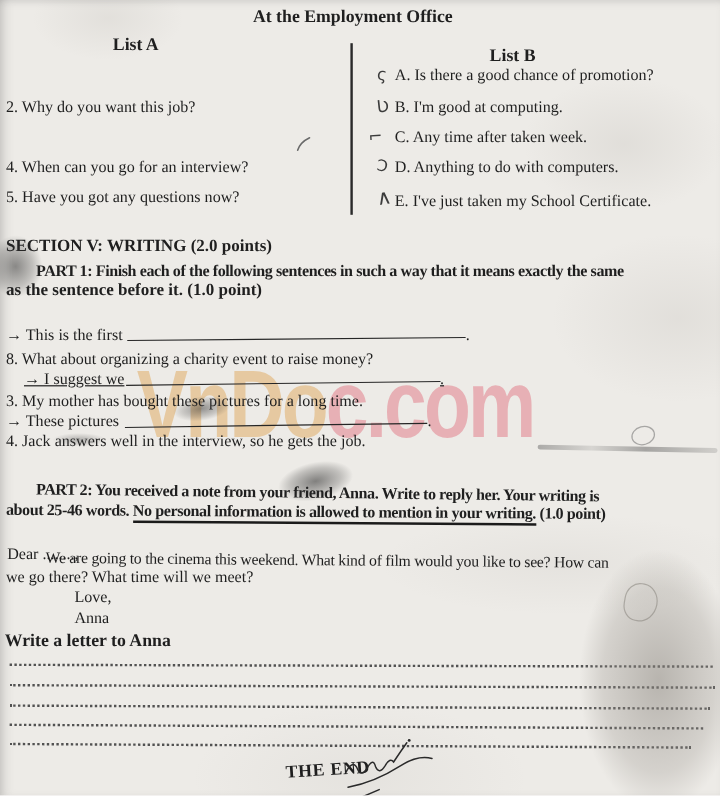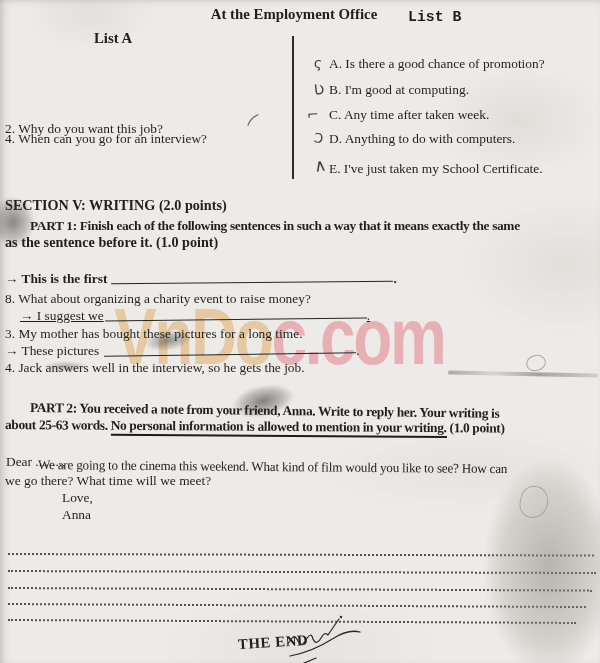--- a/index.html
+++ b/index.html
@@ -17,24 +17,24 @@
 
   .t13  { font-size:13.4px; }
   .b13  { font-size:13.4px; font-weight:bold; }
   .b14  { font-size:14.2px; font-weight:bold; }
   .b15  { font-size:14.8px; font-weight:bold; }
   .tight{ letter-spacing:-0.35px; }
 
   
   .doc-title { left:0; right:0; text-align:center; top:6px; transform:translateX(-6px); }
   .list-a-header { left:94px;  top:30px; }
-  .list-b-header { left:408px; top:9px;font-family:Liberation Mono, monospace; }
+  .list-b-header { left:408px; top:39px; }
   .list-divider  { position:absolute; z-index:2; left:292px; top:36px; width:2px; height:143px; background:#2a2a2a; }
 
-  .la-1 { left:5px; top:56px; }  .la-2 { left:5px; top:81px;margin-top:40px; }
+  .la-1 { left:5px; top:56px; }  .la-2 { left:5px; top:81px; }
   .la-3 { left:5px; top:106px; } .la-4 { left:5px; top:131px; }
   .la-5 { left:5px; top:156px; }
 
   .lb-1 { left:314px; top:55px; }  .lb-2 { left:314px; top:81px; }
   .lb-3 { left:314px; top:106px; } .lb-4 { left:314px; top:131px; }
   .lb-5 { left:314px; top:157px; }
 
   .bmark {
     display:inline-block; width:15px; color:#3c3c3c;
     font-family:"DejaVu Sans", sans-serif; font-size:14px; font-weight:normal;
@@ -43,21 +43,21 @@
   .lb-2 .bmark { transform:rotate(-6deg); }
   .lb-3 .bmark { margin-left:-7px; width:22px; transform:rotate(-4deg); }
   .lb-4 .bmark { font-size:13px; transform:rotate(8deg); }
   .lb-5 .bmark { font-size:17px; transform:rotate(-8deg) translateY(-2px); }
 
   
   .sec-v   { left:5px;  top:197px; }
   .p1-h1   { left:30px; top:218px; }
   .p1-h2   { left:5px;  top:234px; }
 
-  .p1-q1 { left:5px; top:254px; } .p1-a1 { left:5px; top:270px;font-weight:bold; }
+  .p1-q1 { left:5px; top:254px; } .p1-a1 { left:5px; top:270px; }
   .p1-q2 { left:5px; top:291px; } .p1-a2 { left:20px; top:307px;text-decoration:underline; }
   .p1-q3 { left:5px; top:326px; } .p1-a3 { left:5px; top:342px; }
   .p1-q4 { left:5px; top:360px; } .p1-a4 { left:6px; top:376px; }
 
   .blank {
     display:inline-block; height:12px; vertical-align:baseline;
     border-bottom:1.6px solid #262626;
   }
   .blank-1 { width:282px; margin-left:4px;  transform:rotate(-0.5deg); }
   .blank-2 { width:262px; margin-left:1px;  transform:rotate(-0.7deg); }
@@ -148,20 +148,21 @@
 
   <div class="wm"><span class="wm-orange">VnDo</span><span class="wm-pink">c.com</span></div>
 
   <div class="tx b15 doc-title">At the Employment Office</div>
   <div class="tx b15 list-a-header">List A</div>
   <div class="tx b15 list-b-header">List B</div>
   <div class="list-divider"></div>
 
   <div class="tx t13 la-2">2. Why do you want this job?</div>
   <div class="tx t13 la-4">4. When can you go for an interview?</div>
+  <div class="tx t13 la-5">5. Have you got any questions now?</div>
 
   <div class="tx t13 lb-1"><span class="bmark">ς</span><span>A. Is there a good chance of promotion?</span></div>
   <div class="tx t13 lb-2"><span class="bmark">Ʋ</span><span>B. I'm good at computing.</span></div>
   <div class="tx t13 lb-3"><span class="bmark">⌐</span><span>C. Any time after taken week.</span></div>
   <div class="tx t13 lb-4"><span class="bmark">Ɔ</span><span>D. Anything to do with computers.</span></div>
   <div class="tx t13 lb-5"><span class="bmark">∧</span><span>E. I've just taken my School Certificate.</span></div>
 
   <svg class="pen-mark" width="14" height="16" viewBox="0 0 14 16">
       <path d="M11 2 Q4 7 3 14"></path>
     </svg>
@@ -175,28 +176,29 @@
 
   <div class="tx t13 p1-q2">8. What about organizing a charity event to raise money?</div>
   <div class="tx t13 p1-a2"><span>→ I suggest we</span><span class="blank blank-2"></span><span>.</span></div>
 
   <div class="tx t13 p1-q3">3. My mother has bought these pictures for a long time.</div>
   <div class="tx t13 p1-a3"><span>→ These pictures</span><span class="blank blank-3"></span><span>.</span></div>
 
   <div class="tx t13 p1-q4">4. Jack answers well in the interview, so he gets the job.</div>
 
   <div class="tx b13 tight p2-h1">PART 2: You received a note from your friend, Anna. Write to reply her. Your writing is</div>
-  <div class="tx b13 tight p2-h2"><span>about 25-63 words. </span><span class="uline">No personal information is allowed to mention in your writing.</span><span> (1.0 point)</span></div>
+  <div class="tx b13 tight p2-h2"><span>about 25-46 words. </span><span class="uline">No personal information is allowed to mention in your writing.</span><span> (1.0 point)</span></div>
 
   <div class="tx t13 note-dear">Dear ........,</div>
   <div class="tx note-b1">We are going to the cinema this weekend. What kind of film would you like to see? How can</div>
   <div class="tx t13 note-b2">we go there? What time will we meet?</div>
   <div class="tx t13 note-love">Love,</div>
   <div class="tx t13 note-anna">Anna</div>
 
+  <div class="tx b15 write-inst">Write a letter to Anna</div>
 
   <div class="dots dl-1"></div>
   <div class="dots dl-2"></div>
   <div class="dots dl-3"></div>
   <div class="dots dl-4"></div>
   <div class="dots dl-5"></div>
 
   <div class="tx b15 the-end">THE END</div>
   <svg class="sig" width="80" height="50" viewBox="0 0 80 50">
     <path d="M2 30 Q8 18 12 27 Q15 34 20 26 Q25 17 27 25 Q30 32 35 24 Q39 17 42 21 Q48 12 53 5"></path>

